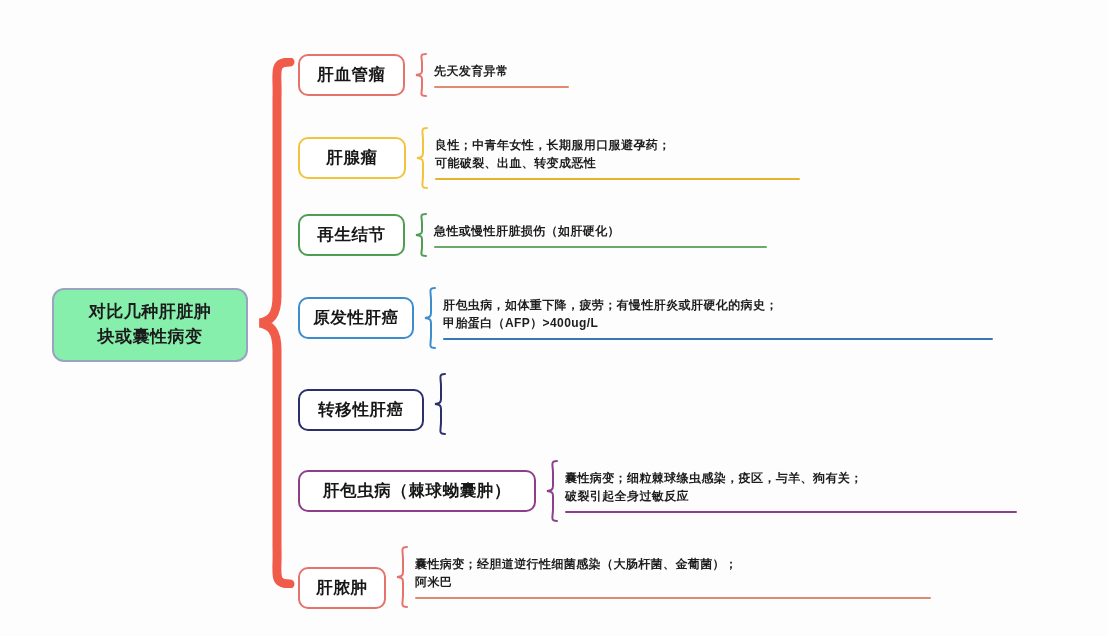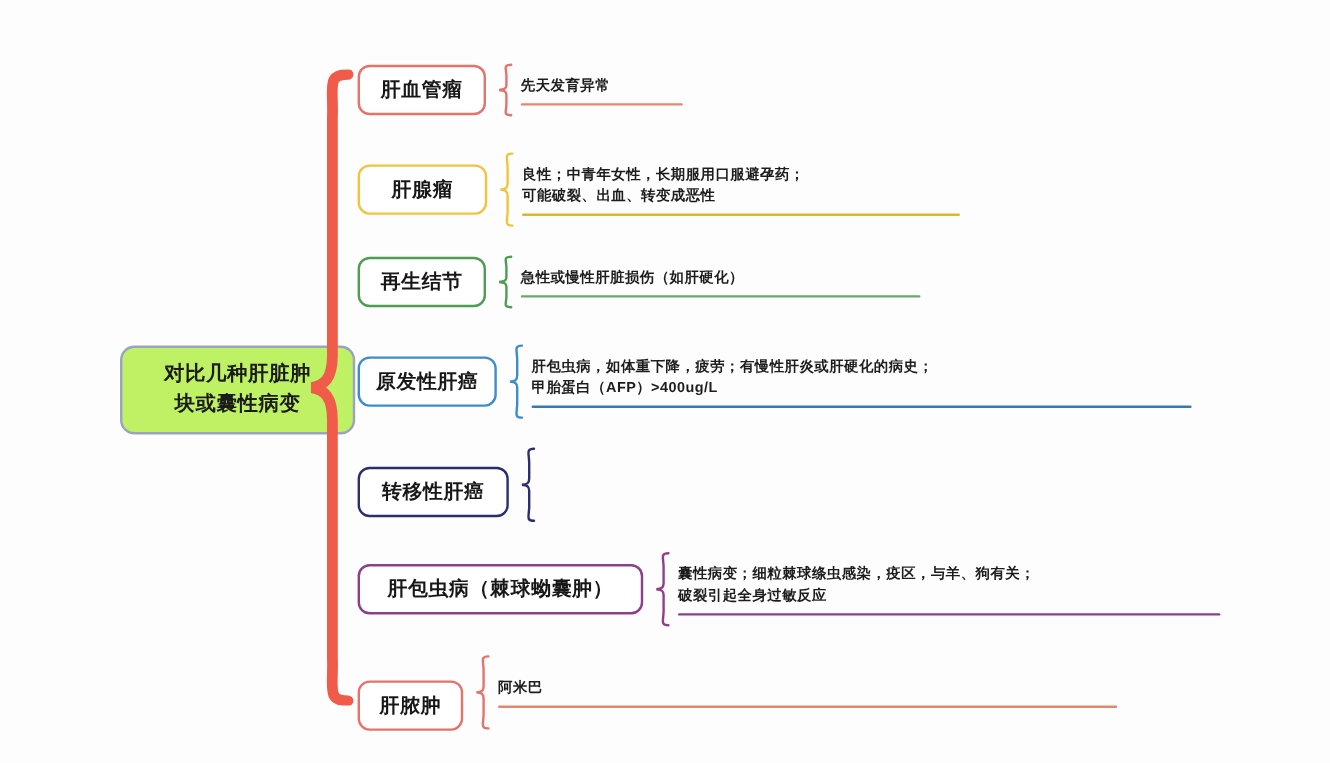--- a/index.html
+++ b/index.html
@@ -23,32 +23,31 @@
   
   .root-node {
     position: absolute;
     left: 52px;
     top: 288px;
     width: 196px;
     height: 74px;
     box-sizing: border-box;
     border: 2px solid #9aa3c0;
     border-radius: 12px;
-    background: #bef264;
+    background: #86efac;
     display: flex;
     align-items: center;
     justify-content: center;
     text-align: center;
     line-height: 1.45;
     font-size: 17px;
     font-weight: 700;
     color: #1b1b1b;
     letter-spacing: 0.5px;
     padding: 0 10px;
-    margin-left: 48px;
   }
 
   
   .main-brace {
     position: absolute;
     left: 256px;
     top: 58px;
     width: 40px;
     height: 530px;
     pointer-events: none;
@@ -225,18 +224,19 @@
   <div class="branch" id="branch-6">
     <div class="node-box" style="border-color: rgb(228, 115, 107); width: 88px; margin-top: 21px;">
       <span>肝脓肿</span>
     </div>
     <div class="sub-brace">
       <svg width="14" height="64" viewBox="0 0 14 64" preserveAspectRatio="none">
         <path d="M12 2 C5 2, 8 6, 8 14 L8 27 C8 31, 6 31.5, 2 32 C6 32.5, 8 33, 8 37 L8 50 C8 58, 5 62, 12 62" fill="none" stroke="#e4736b" stroke-width="2" stroke-linecap="round"></path>
       </svg>
     </div>
     <div class="detail-wrap">
+      <div class="detail-text">囊性病变；经胆道逆行性细菌感染（大肠杆菌、金葡菌）；</div>
       <div class="detail-text">阿米巴</div>
       <div class="detail-underline" style="width:516px;background:#dd8a72;"></div>
     </div>
   </div>
 
 </div>
 
 </body></html>

